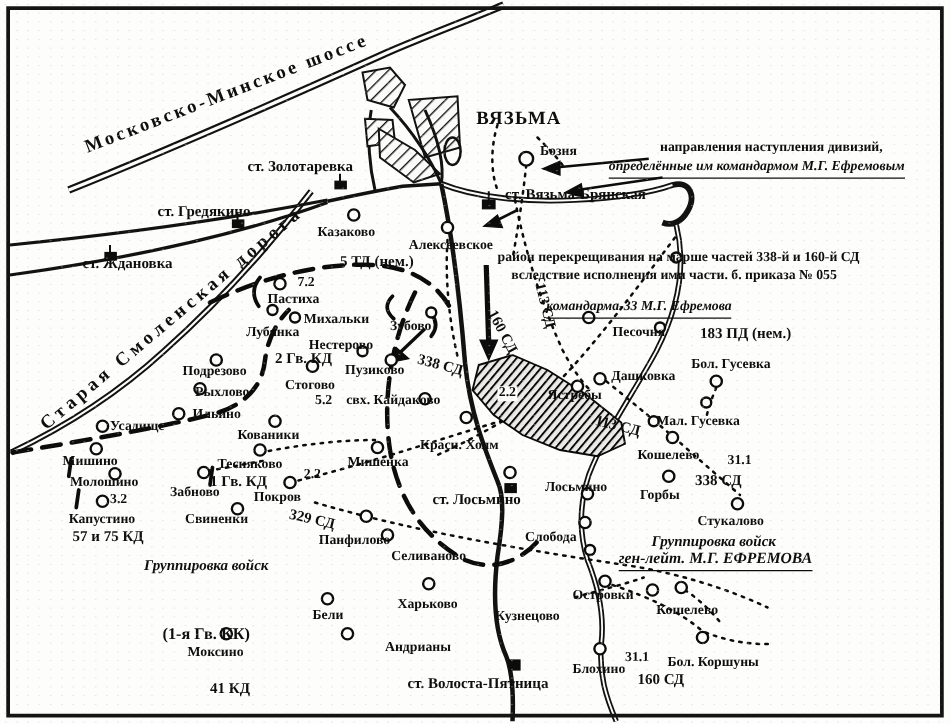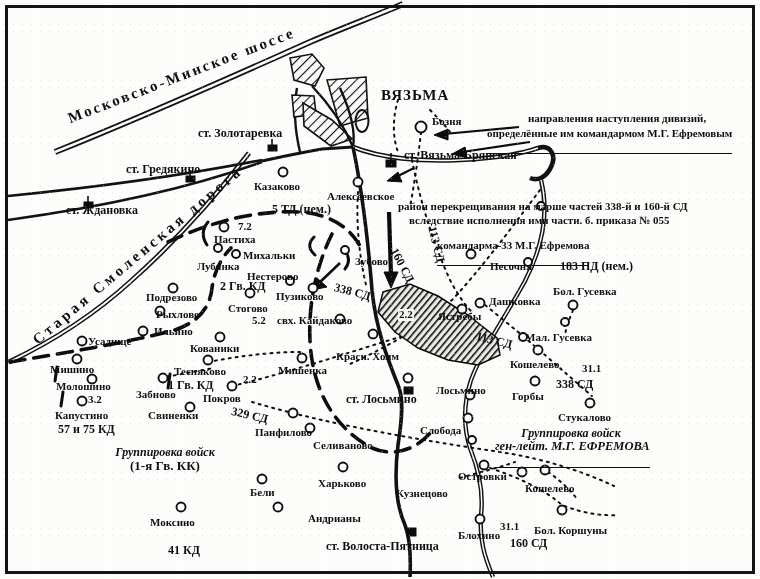--- a/index.html
+++ b/index.html
@@ -9,21 +9,21 @@
        background-image:radial-gradient(#c9c9c4 .6px,transparent .7px);background-size:9px 7px;}
   .frame{position:absolute;inset:5px;border:3px solid #141414;pointer-events:none;}
   svg{position:absolute;left:0;top:0;}
   .lbl{position:absolute;font-weight:bold;font-size:11px;color:#0e0e0e;white-space:nowrap;
        transform-origin:0 0;line-height:1.05;}
   .big{font-size:15px;letter-spacing:1px;}
   .rd{font-size:15px;letter-spacing:2.5px;}
   .st{font-size:12px;}
   .un{font-size:12px;}
   .it{font-style:italic;}
-  .ul{border-bottom:1.4px solid #0e0e0e;padding-bottom:14px;}
+  .ul{border-bottom:1.4px solid #0e0e0e;padding-bottom:3px;font-style:italic;}
   .ctr{text-align:center;}
   .note{font-size:11px;font-weight:bold;}
 </style>
 </head>
 <body>
 
 <div class="map">
 
 <svg width="760" height="579" viewBox="0 0 760 579">
   <defs>
@@ -207,21 +207,21 @@
 <div class="lbl st" style="left:326px;top:540px;">ст. Волоста-Пятница</div>
 
 <div class="lbl" style="left:254px;top:181px;">Казаково</div>
 <div class="lbl" style="left:432px;top:116px;">Бозня</div>
 <div class="lbl" style="left:327px;top:191px;">Алексеевское</div>
 <div class="lbl" style="left:490px;top:261px;">Песочня</div>
 <div class="lbl" style="left:214px;top:234px;">Пастиха</div>
 <div class="lbl" style="left:243px;top:250px;">Михальки</div>
 <div class="lbl" style="left:197px;top:261px;">Лубянка</div>
 <div class="lbl" style="left:247px;top:271px;">Нестерово</div>
-<div class="lbl" style="left:312px;top:256px;margin-left:43px;">Зубово</div>
+<div class="lbl" style="left:312px;top:256px;">Зубово</div>
 <div class="lbl" style="left:276px;top:291px;">Пузиково</div>
 <div class="lbl" style="left:146px;top:292px;">Подрезово</div>
 <div class="lbl" style="left:156px;top:309px;">Рыхлово</div>
 <div class="lbl" style="left:228px;top:303px;">Стогово</div>
 <div class="lbl" style="left:154px;top:326px;">Ильино</div>
 <div class="lbl" style="left:88px;top:336px;">Усадище</div>
 <div class="lbl" style="left:190px;top:343px;">Кованики</div>
 <div class="lbl" style="left:277px;top:315px;">свх. Кайдаково</div>
 <div class="lbl" style="left:336px;top:351px;">Красн. Холм</div>
 <div class="lbl" style="left:50px;top:364px;">Мишино</div>
@@ -269,21 +269,21 @@
 <div class="lbl" style="left:238px;top:221px;">7.2</div>
 <div class="lbl" style="left:252px;top:315px;">5.2</div>
 <div class="lbl" style="left:88px;top:394px;">3.2</div>
 <div class="lbl" style="left:243px;top:374px;">2.2</div>
 <div class="lbl" style="left:398px;top:309px;background:#fdfdfc;padding:0 1px;">2.2</div>
 <div class="lbl" style="left:582px;top:363px;">31.1</div>
 <div class="lbl" style="left:500px;top:521px;">31.1</div>
 
 <div style="position:absolute;left:83px;top:446px;width:164px;" class="ctr">
   <div class="lbl it" style="position:static;font-size:12px;">Группировка войск</div>
-  <div class="lbl" style="position:static;font-size:13px;">(1-я Гв. КК)</div>
+  <div class="lbl" style="position:static;font-size:13px;margin-top:41px;">(1-я Гв. КК)</div>
 </div>
 <div style="position:absolute;left:495px;top:427px;width:152px;" class="ctr">
   <div class="lbl it" style="position:static;font-size:12px;">Группировка войск</div>
   <div class="lbl it" style="position:static;font-size:12.5px;"><span class="ul">ген-лейт. М.Г. ЕФРЕМОВА</span></div>
 </div>
 
 <div class="lbl note" style="left:528px;top:113px;">направления наступления дивизий,</div>
 <div class="lbl note" style="left:487px;top:128px;"><span class="ul">определённые им командармом М.Г. Ефремовым</span></div>
 
 <div class="lbl note" style="left:398px;top:201px;">район перекрещивания на марше частей 338-й и 160-й СД</div>

